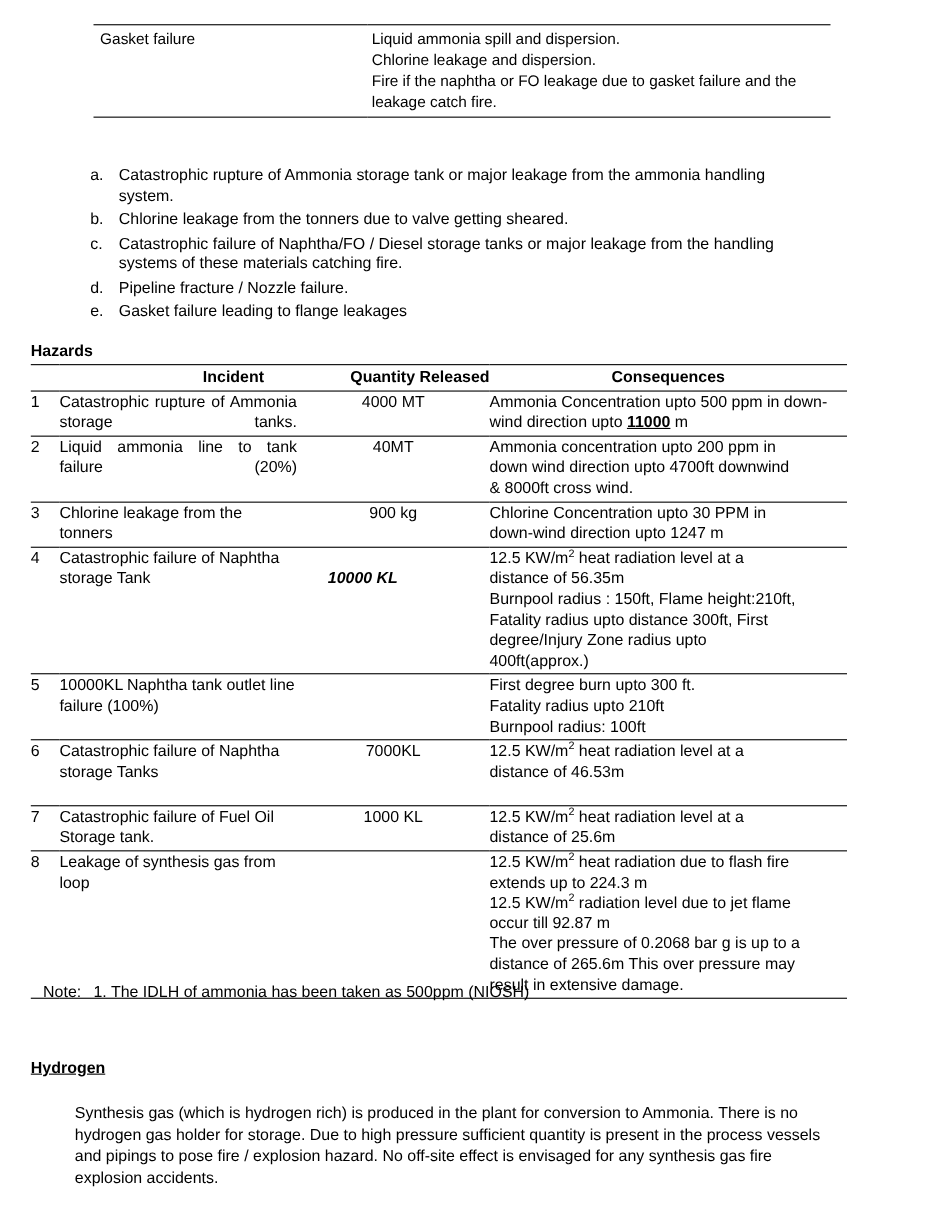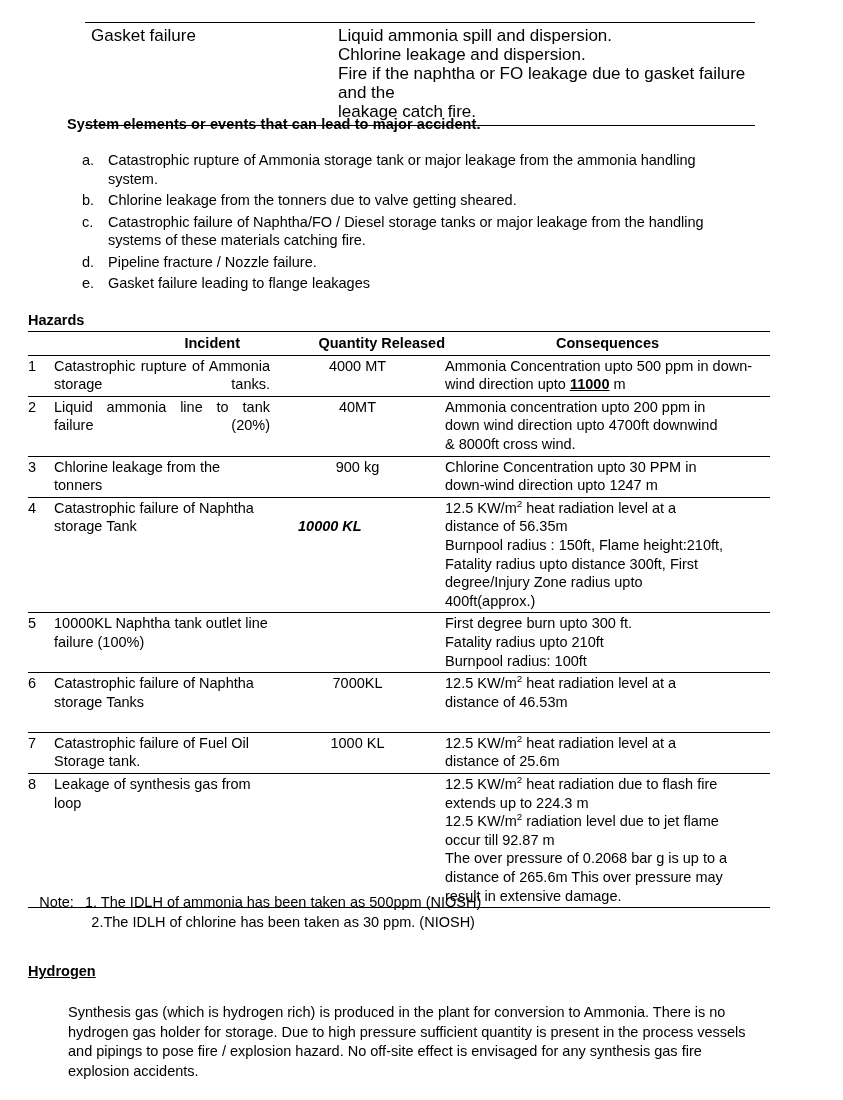--- a/index.html
+++ b/index.html
@@ -22,21 +22,21 @@
     box-sizing: border-box;
   }
 
   
   .top-table {
     position: absolute;
     left: 85px;
     top: 22px;
     width: 670px;
     border-collapse: collapse;
-    font-size: 17px;
+    font-size: 14px;
     line-height: 19px;
   }
   .top-table td {
     vertical-align: top;
     padding: 3px 0 4px 0;
     border-top: 1.6px solid #000;
     border-bottom: 1.6px solid #000;
   }
   .top-table .c-left { width: 243px; padding-left: 6px; }
   .top-table .c-right { padding-left: 4px; }
@@ -174,21 +174,20 @@
         <td class="c-right">
           <span class="cons-line">Liquid ammonia spill and dispersion.</span>
           <span class="cons-line">Chlorine leakage and dispersion.</span>
           <span class="cons-line">Fire if the naphtha or FO leakage due to gasket failure and the</span>
           <span class="cons-line">leakage catch fire.</span>
         </td>
       </tr>
     </tbody>
   </table>
 
-  <div class="section-heading">System elements or events that can lead to major accident.</div>
 
   <div class="abc-list">
     <div class="abc-item">
       <span class="abc-marker">a.</span>
       <span class="abc-text">Catastrophic rupture of Ammonia storage tank or major leakage from the ammonia handling system.</span>
     </div>
     <div class="abc-item">
       <span class="abc-marker">b.</span>
       <span class="abc-text">Chlorine leakage from the tonners due to valve getting sheared.</span>
     </div>
@@ -313,20 +312,19 @@
         </tr>
 
       </tbody>
     </table>
   </div>
 
   <div class="note">
     <span class="note-label">Note:</span>
     <span class="note-items">
       <span>1. The IDLH of ammonia has been taken as 500ppm (NIOSH)</span>
-      <span>2.The IDLH of chlorine has been taken as 30 ppm. (NIOSH)</span>
     </span>
   </div>
 
   <div class="hydrogen-head">Hydrogen</div>
   <div class="hydrogen-para">Synthesis gas (which is hydrogen rich) is produced in the plant for conversion to Ammonia.  There is no hydrogen gas holder for storage.  Due to high pressure sufficient quantity is present in the process vessels and pipings to pose fire / explosion hazard.  No off-site effect is envisaged for any synthesis gas fire explosion accidents.</div>
 
 </div>
 
 </body></html>

